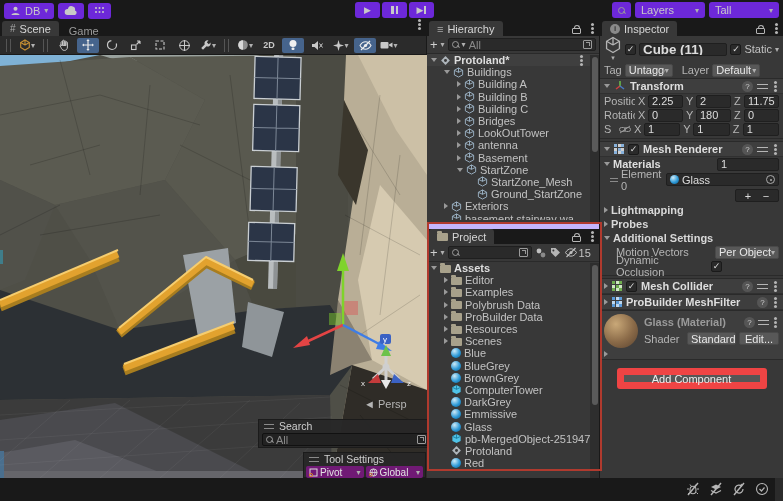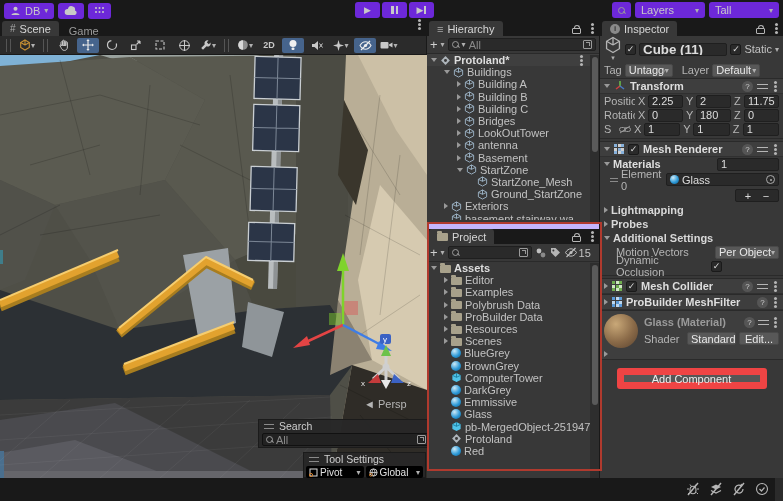--- a/index.html
+++ b/index.html
@@ -41,21 +41,21 @@
   #scene-canvas{position:relative;width:427px;height:423px;overflow:hidden;background:#4f4f47;}
   
   .overlay{position:absolute;background:rgba(40,40,40,.96);border:1px solid #1b1b1b;}
   .ov-head{display:flex;align-items:center;gap:5px;height:12px;padding:0 5px;color:#cfcfcf;font-size:10.5px;}
   .ov-grip{width:10px;height:5px;border-top:1px solid #8a8a8a;border-bottom:1px solid #8a8a8a;}
   #search-overlay{left:258px;top:364px;width:176px;height:29px;}
   #search-overlay .field{margin:1px 3px;height:13px;background:#222;border:1px solid #111;border-radius:2px;
     display:flex;align-items:center;padding:0 3px;gap:3px;color:#8b8b8b;}
   #tool-overlay{left:303px;top:397px;width:123px;height:26px;}
   #tool-overlay .row{display:flex;gap:2px;padding:1px 2px;}
-  .ov-dd{flex:1;height:12px;background:#000000;border-radius:2px;display:flex;align-items:center;
+  .ov-dd{flex:1;height:12px;background:#701a75;border-radius:2px;display:flex;align-items:center;
     padding:0 3px;gap:2px;color:#e2e2e2;font-size:10px;}
   .ov-dd .caret{margin-left:auto;}
   
   .mag{width:7px;height:7px;position:relative;display:inline-block;}
   .mag::before{content:'';position:absolute;left:0;top:0;width:5px;height:5px;border:1px solid #9a9a9a;border-radius:50%;}
   .mag::after{content:'';position:absolute;left:5px;top:5px;width:3px;height:1px;background:#9a9a9a;transform:rotate(45deg);}
   .pickbox{width:9px;height:9px;border:1px solid #9a9a9a;border-radius:1px;position:relative;margin-left:auto;}
   .pickbox::after{content:'';position:absolute;right:1px;top:1px;width:3px;height:3px;border-top:1px solid #9a9a9a;border-right:1px solid #9a9a9a;}
   .circlepick{width:9px;height:9px;border:1px solid #aaa;border-radius:50%;position:relative;margin-left:auto;}
   .circlepick::after{content:'';position:absolute;left:2.5px;top:2.5px;width:2px;height:2px;border-radius:50%;background:#aaa;}
@@ -628,20 +628,25 @@
           <span class="lbl">Resources</span>
         </div>
         <div class="trow" style="padding-left: 17px;">
           <span class="tri-r"></span>
           <span class="folder-ico"></span>
           <span class="lbl">Scenes</span>
         </div>
         <div class="trow" style="padding-left: 17px;">
           <span class="tri-none"></span>
           <span class="mat-ico"></span>
+          <span class="lbl">Blue</span>
+        </div>
+        <div class="trow" style="padding-left: 17px;">
+          <span class="tri-none"></span>
+          <span class="mat-ico"></span>
           <span class="lbl">BlueGrey</span>
         </div>
         <div class="trow" style="padding-left: 17px;">
           <span class="tri-none"></span>
           <span class="mat-ico"></span>
           <span class="lbl">BrownGrey</span>
         </div>
         <div class="trow" style="padding-left: 17px;">
           <span class="tri-none"></span>
           <svg width="11" height="11" viewBox="0 0 12 12" class="cube-ico">

